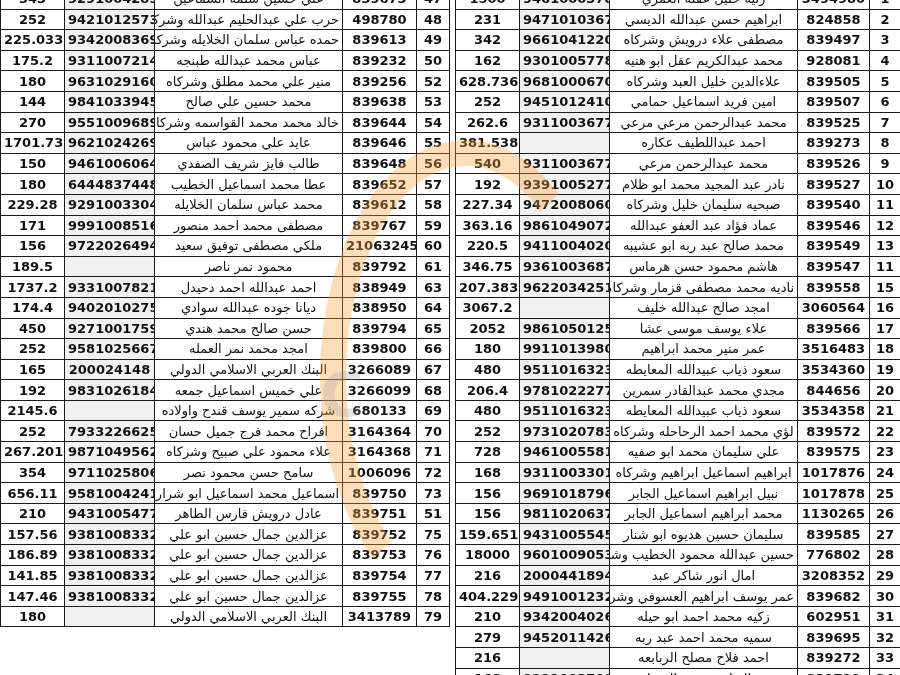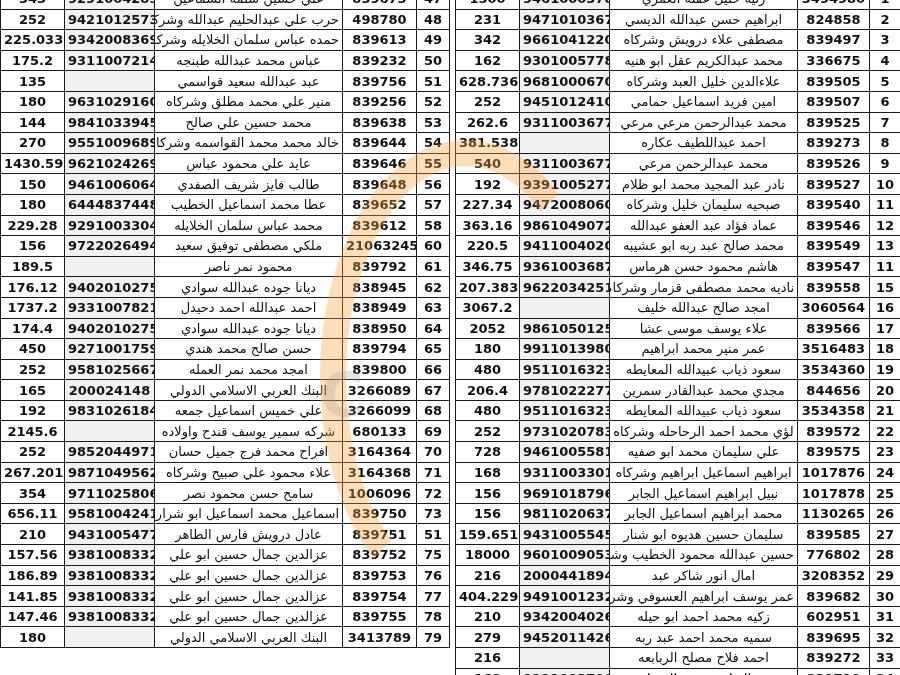--- a/index.html
+++ b/index.html
@@ -56,27 +56,20 @@
     <td class="seq">49</td>
   </tr>
           <tr>
     <td class="amt">175.2</td>
     <td class="acct">9311007214</td>
     <td class="name">عباس محمد عبدالله طبنجه</td>
     <td class="id">839232</td>
     <td class="seq">50</td>
   </tr>
           <tr>
-    <td class="amt">135</td>
-    <td class="acct"></td>
-    <td class="name">عبد عبدالله سعيد قواسمي</td>
-    <td class="id">839756</td>
-    <td class="seq">51</td>
-  </tr>
-          <tr>
     <td class="amt">180</td>
     <td class="acct">9631029160</td>
     <td class="name">منير علي محمد مطلق وشركاه</td>
     <td class="id">839256</td>
     <td class="seq">52</td>
   </tr>
           <tr>
     <td class="amt">144</td>
     <td class="acct">9841033945</td>
     <td class="name">محمد حسين علي صالح</td>
@@ -84,21 +77,21 @@
     <td class="seq">53</td>
   </tr>
           <tr>
     <td class="amt">270</td>
     <td class="acct">9551009689</td>
     <td class="name">خالد محمد محمد القواسمه وشركاه</td>
     <td class="id">839644</td>
     <td class="seq">54</td>
   </tr>
           <tr>
-    <td class="amt">1430.59</td>
+    <td class="amt">1701.73</td>
     <td class="acct">9621024269</td>
     <td class="name">عايد علي محمود عباس</td>
     <td class="id">839646</td>
     <td class="seq">55</td>
   </tr>
           <tr>
     <td class="amt">150</td>
     <td class="acct">9461006064</td>
     <td class="name">طالب فايز شريف الصفدي</td>
     <td class="id">839648</td>
@@ -112,41 +105,41 @@
     <td class="seq">57</td>
   </tr>
           <tr>
     <td class="amt">229.28</td>
     <td class="acct">9291003304</td>
     <td class="name">محمد عباس سلمان الخلايله</td>
     <td class="id">839612</td>
     <td class="seq">58</td>
   </tr>
           <tr>
+    <td class="amt">171</td>
+    <td class="acct">9991008516</td>
+    <td class="name">مصطفى محمد احمد منصور</td>
+    <td class="id">839767</td>
+    <td class="seq">59</td>
+  </tr>
+          <tr>
     <td class="amt">156</td>
     <td class="acct">9722026494</td>
     <td class="name">ملكي مصطفى توفيق سعيد</td>
     <td class="id">21063245</td>
     <td class="seq">60</td>
   </tr>
           <tr>
     <td class="amt">189.5</td>
     <td class="acct"></td>
     <td class="name">محمود نمر ناصر</td>
     <td class="id">839792</td>
     <td class="seq">61</td>
   </tr>
           <tr>
-    <td class="amt">176.12</td>
-    <td class="acct">9402010275</td>
-    <td class="name">ديانا جوده عبدالله سوادي</td>
-    <td class="id">838945</td>
-    <td class="seq">62</td>
-  </tr>
-          <tr>
     <td class="amt">1737.2</td>
     <td class="acct">9331007821</td>
     <td class="name">احمد عبدالله احمد دحيدل</td>
     <td class="id">838949</td>
     <td class="seq">63</td>
   </tr>
           <tr>
     <td class="amt">174.4</td>
     <td class="acct">9402010275</td>
     <td class="name">ديانا جوده عبدالله سوادي</td>
@@ -183,21 +176,21 @@
   </tr>
           <tr>
     <td class="amt">2145.6</td>
     <td class="acct"></td>
     <td class="name">شركه سمير يوسف قندح واولاده</td>
     <td class="id">680133</td>
     <td class="seq">69</td>
   </tr>
           <tr>
     <td class="amt">252</td>
-    <td class="acct">9852044971</td>
+    <td class="acct">7933226625</td>
     <td class="name">افراح محمد فرج جميل حسان</td>
     <td class="id">3164364</td>
     <td class="seq">70</td>
   </tr>
           <tr>
     <td class="amt">267.201</td>
     <td class="acct">9871049562</td>
     <td class="name">علاء محمود علي صبيح وشركاه</td>
     <td class="id">3164368</td>
     <td class="seq">71</td>
@@ -289,21 +282,21 @@
     <td class="amt">342</td>
     <td class="acct">9661041220</td>
     <td class="name">مصطفى علاء درويش وشركاه</td>
     <td class="id">839497</td>
     <td class="seq">3</td>
   </tr>
           <tr>
     <td class="amt">162</td>
     <td class="acct">9301005778</td>
     <td class="name">محمد عبدالكريم عقل ابو هنيه</td>
-    <td class="id">336675</td>
+    <td class="id">928081</td>
     <td class="seq">4</td>
   </tr>
           <tr>
     <td class="amt">628.736</td>
     <td class="acct">9681000670</td>
     <td class="name">علاءالدين خليل العبد وشركاه</td>
     <td class="id">839505</td>
     <td class="seq">5</td>
   </tr>
           <tr>

